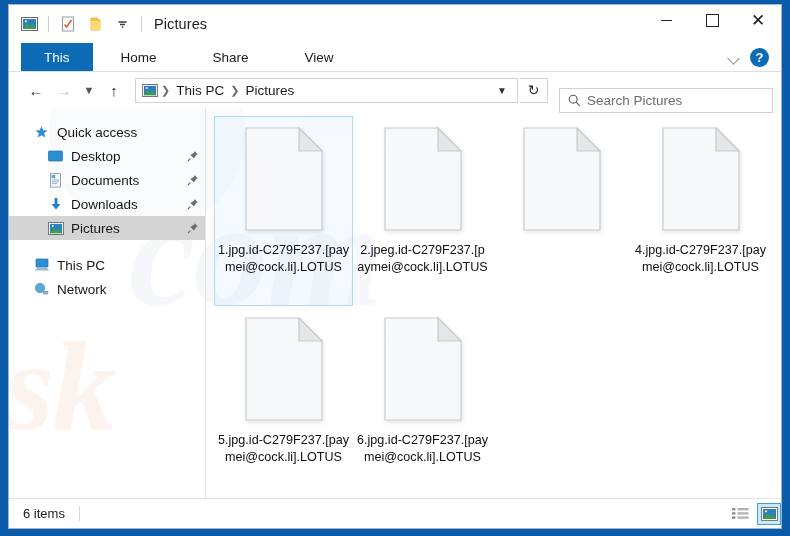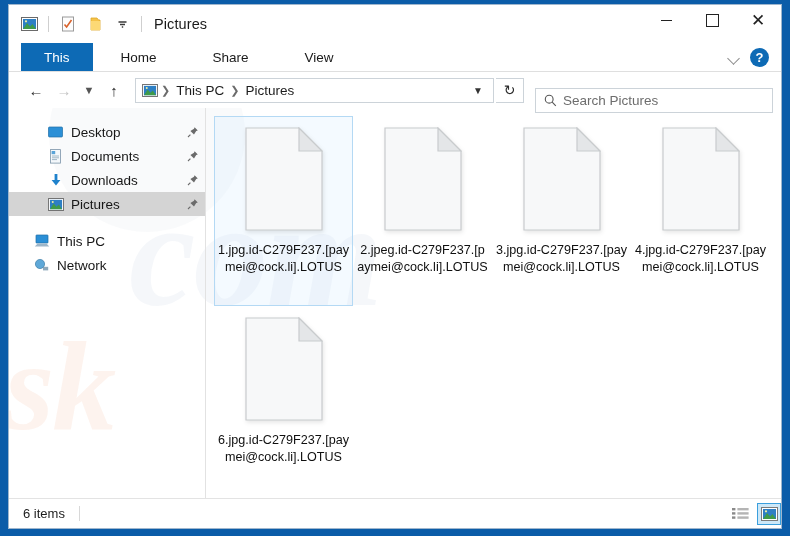--- a/index.html
+++ b/index.html
@@ -128,21 +128,21 @@
     display: flex; align-items: center; justify-content: center;
     color: #333; font-size: 10px;
   }
   .refresh {
     width: 28px; height: 25px;
     border: 1px solid #ccd3d9; border-left: none;
     display: flex; align-items: center; justify-content: center;
     font-size: 14px; color: #2b2b2b; background: #fff;
   }
   .searchbox {
-    width: 238px; height: 25px; margin-left: 9px;
+    width: 214px; height: 25px; margin-left: 9px;
     border: 1px solid #ccd3d9; background: #fff;
     display: flex; align-items: center; gap: 6px;
     padding: 0 8px;
     margin-top: 20px;
   }
   .search-ph {
     font-size: 13.5px; color: #6d6d6d; white-space: nowrap;
   }
 
   
@@ -367,20 +367,28 @@
   <div class="body">
 
     <div class="watermark">
       <div class="wm-circle"></div>
       <div class="wm-text wm-1">risk</div>
       <div class="wm-text wm-2">com</div>
     </div>
 
     <div class="sidebar">
 
+      <div class="nav-item">
+        <span class="nav-ico">
+          <svg width="15" height="15" viewBox="0 0 15 15">
+            <path d="M7.5 1 L9.2 5.2 L13.6 5.5 L10.2 8.3 L11.3 12.6 L7.5 10.2 L3.7 12.6 L4.8 8.3 L1.4 5.5 L5.8 5.2 Z" fill="#2b8fd6"></path>
+          </svg>
+        </span>
+        <span class="nav-label">Quick access</span>
+      </div>
 
       <div class="nav-item indent">
         <span class="nav-ico">
           <svg width="15" height="13" viewBox="0 0 15 13">
             <rect x="0.5" y="1" width="14" height="10" rx="1" fill="#2b8fd6" stroke="#1f6ea6" stroke-width="0.7"></rect>
           </svg>
         </span>
         <span class="nav-label">Desktop</span>
         <span class="pin">
           <svg width="12" height="12" viewBox="0 0 12 12">
@@ -487,33 +495,41 @@
           <div class="file-name">2.jpeg.id-C279F237.[paymei@cock.li].LOTUS</div>
         </div>
 
         <div class="file-item">
           <div class="doc-icon">
             <svg width="78" height="104" viewBox="0 0 78 104">
               <path d="M1 1 H54 L77 24 V103 H1 Z" fill="#f7f8f9" stroke="#c8cbcd" stroke-width="1.2"></path>
               <path d="M54 1 V24 H77 Z" fill="#e4e6e8" stroke="#c8cbcd" stroke-width="1.2"></path>
             </svg>
           </div>
-          <div class="file-name">3.jpg.id-C279F237.[paymei@cock.li].LOTUS</div>
         </div>
 
         <div class="file-item">
           <div class="doc-icon">
             <svg width="78" height="104" viewBox="0 0 78 104">
               <path d="M1 1 H54 L77 24 V103 H1 Z" fill="#f7f8f9" stroke="#c8cbcd" stroke-width="1.2"></path>
               <path d="M54 1 V24 H77 Z" fill="#e4e6e8" stroke="#c8cbcd" stroke-width="1.2"></path>
             </svg>
           </div>
           <div class="file-name">4.jpg.id-C279F237.[paymei@cock.li].LOTUS</div>
         </div>
 
+        <div class="file-item">
+          <div class="doc-icon">
+            <svg width="78" height="104" viewBox="0 0 78 104">
+              <path d="M1 1 H54 L77 24 V103 H1 Z" fill="#f7f8f9" stroke="#c8cbcd" stroke-width="1.2"></path>
+              <path d="M54 1 V24 H77 Z" fill="#e4e6e8" stroke="#c8cbcd" stroke-width="1.2"></path>
+            </svg>
+          </div>
+          <div class="file-name">5.jpg.id-C279F237.[paymei@cock.li].LOTUS</div>
+        </div>
 
         <div class="file-item">
           <div class="doc-icon">
             <svg width="78" height="104" viewBox="0 0 78 104">
               <path d="M1 1 H54 L77 24 V103 H1 Z" fill="#f7f8f9" stroke="#c8cbcd" stroke-width="1.2"></path>
               <path d="M54 1 V24 H77 Z" fill="#e4e6e8" stroke="#c8cbcd" stroke-width="1.2"></path>
             </svg>
           </div>
           <div class="file-name">6.jpg.id-C279F237.[paymei@cock.li].LOTUS</div>
         </div>

